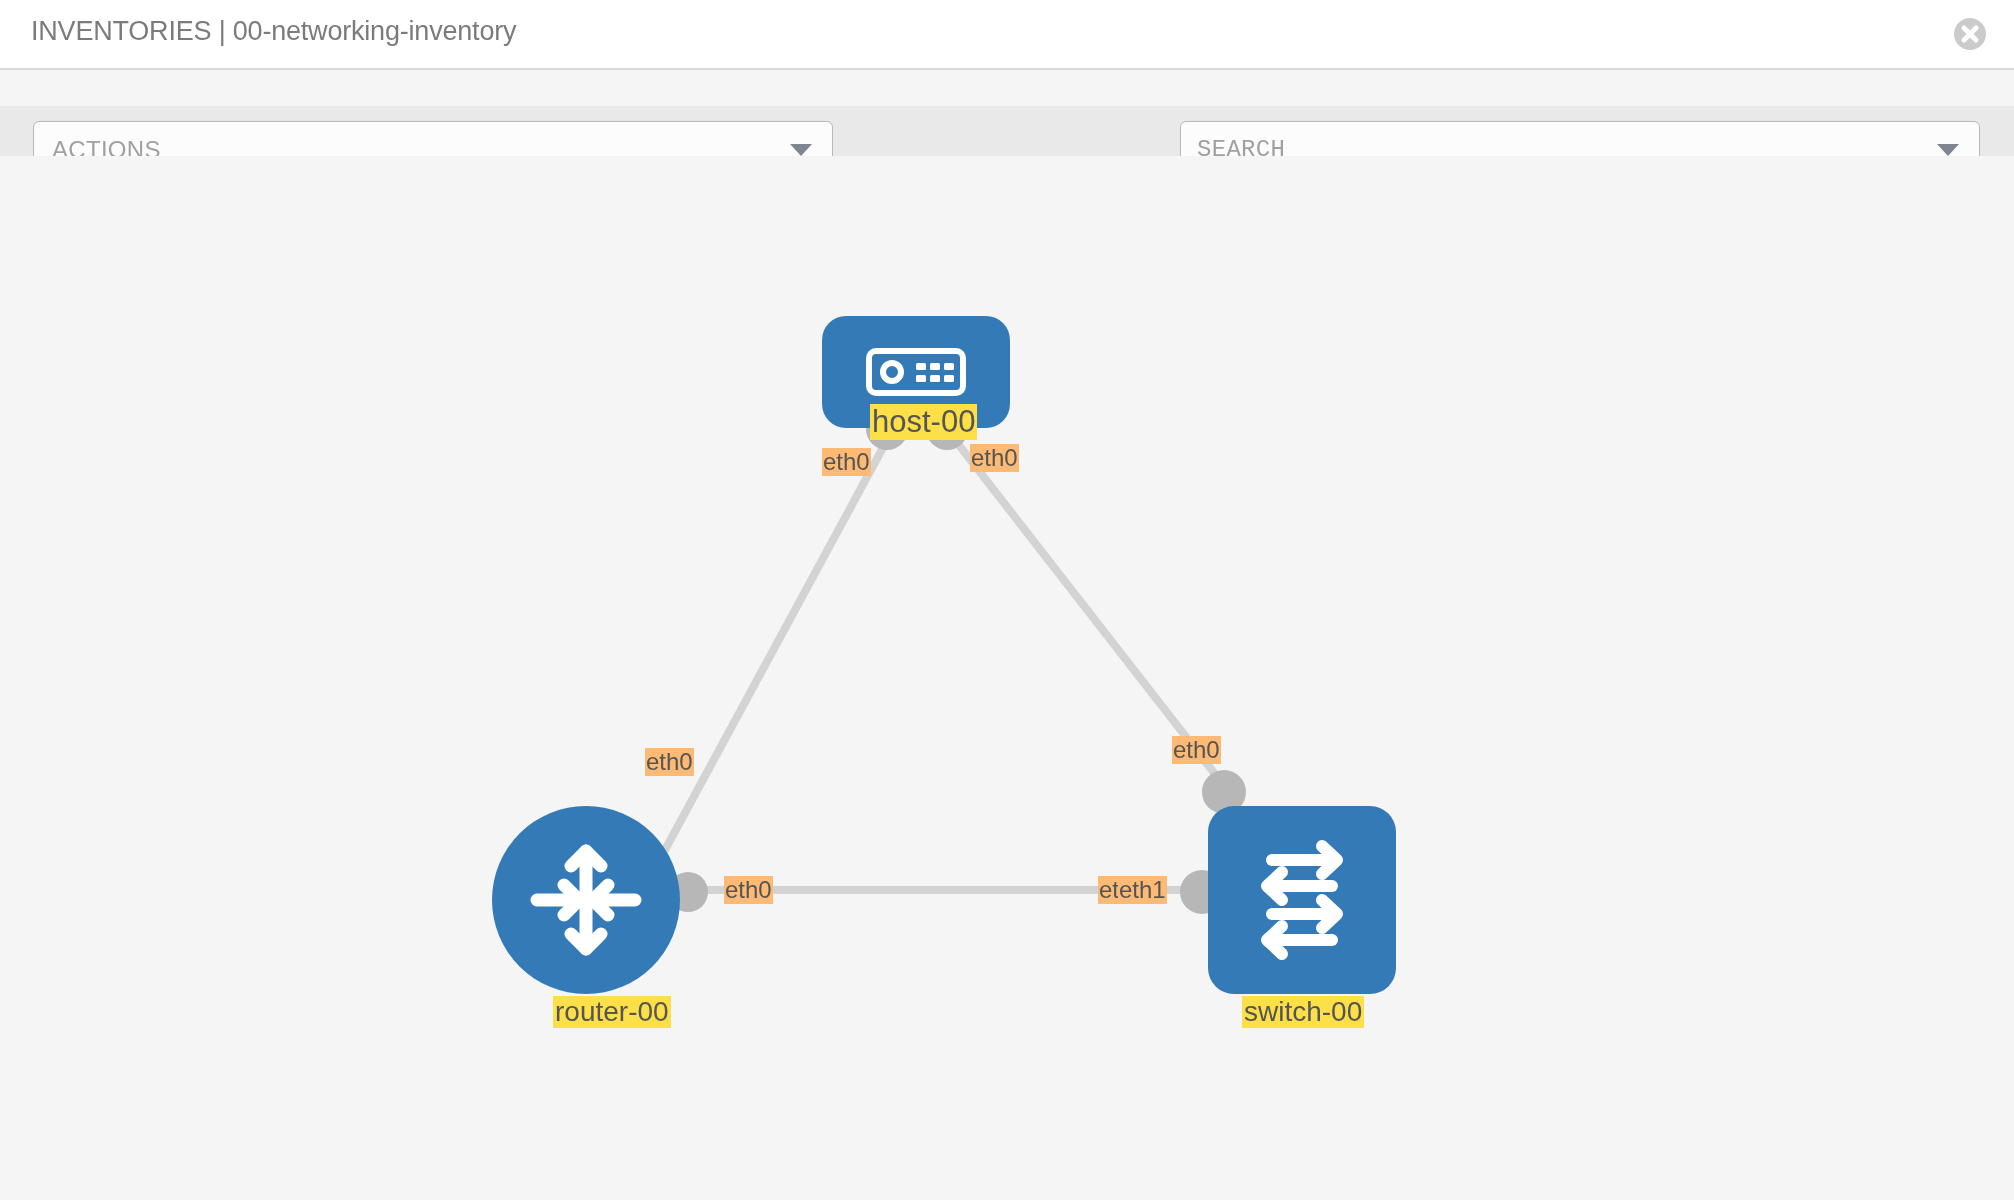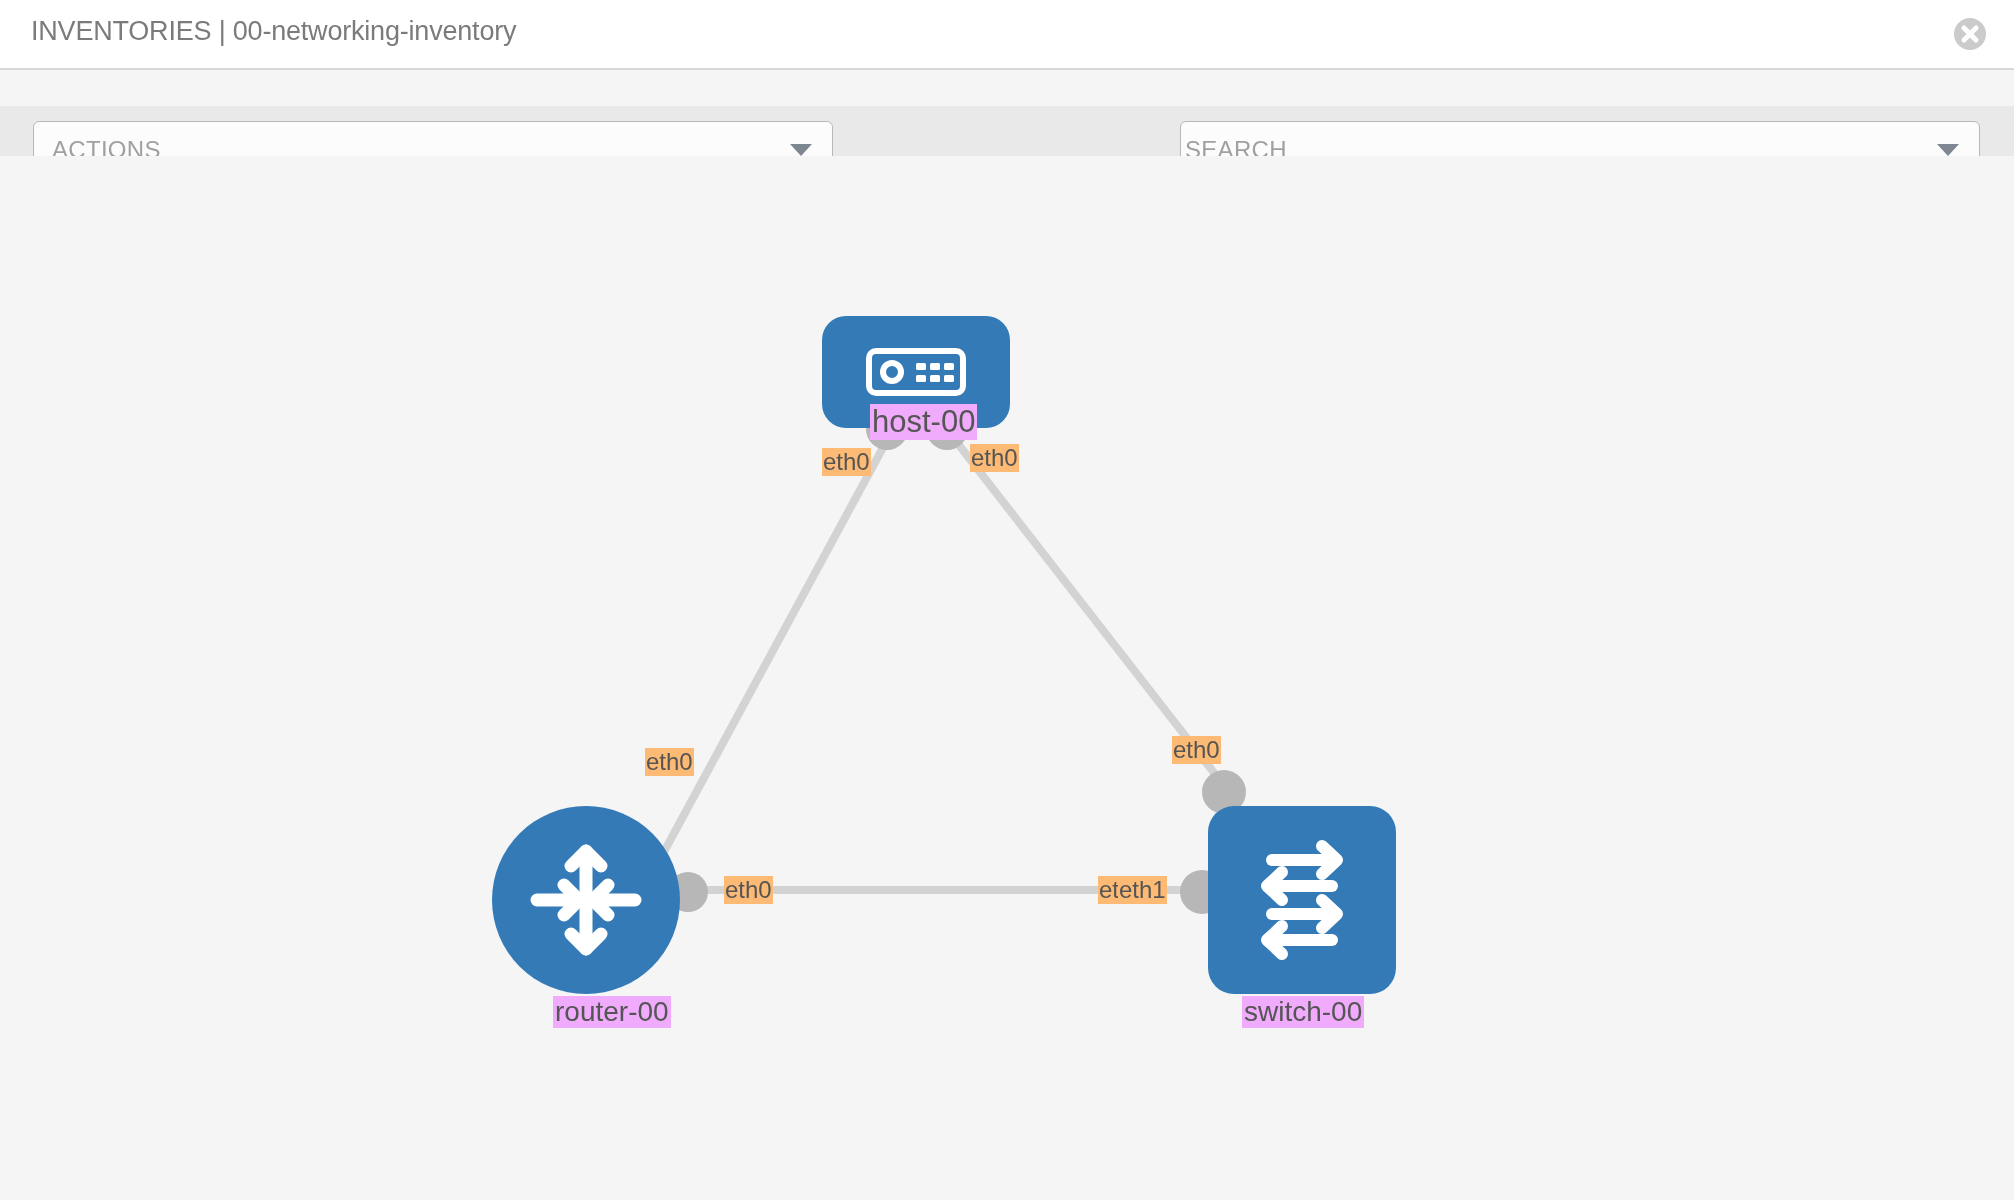--- a/index.html
+++ b/index.html
@@ -67,23 +67,24 @@
   .tool-icon.key { left: 1110px; }
 
   .search-select {
     position: absolute; left: 1180px; top: 15px;
     width: 800px; height: 54px;
     background: #fcfcfc;
     border: 1px solid #b9b9b9;
     border-radius: 6px;
   }
   .search-select .label {
-    position: absolute; left: 4px; top: 14px;
+    position: absolute; left: 16px; top: 14px;
     font-size: 24px; color: #a0a0a0;
     letter-spacing: 0.3px;
+    font-family: Liberation Mono, monospace;
   }
 
   
   .canvas {
     position: absolute; left: 0; top: 156px;
     width: 2014px; height: 1044px;
     background: #f5f5f5;
     overflow: hidden;
   }
   .topology { position: absolute; left: 0; top: 0; width: 2014px; height: 1044px; }
@@ -92,21 +93,21 @@
   .node { position: absolute; }
   .node-shape {
     position: absolute; left: 0; top: 0;
     background: #337ab7;
     display: flex; align-items: center; justify-content: center;
     cursor: pointer;
   }
   .node-label {
     position: absolute;
     font-size: 28px; color: #555555;
-    background: #f0abfc;
+    background: #fde047;
     white-space: nowrap;
     padding: 0 2px;
   }
 
   
   #node-host { left: 822px; top: 160px; }
   #node-host .node-shape { width: 188px; height: 112px; border-radius: 24px; }
   #node-host .node-label { left: 48px; top: 88px; font-size: 31px; }
 
   

